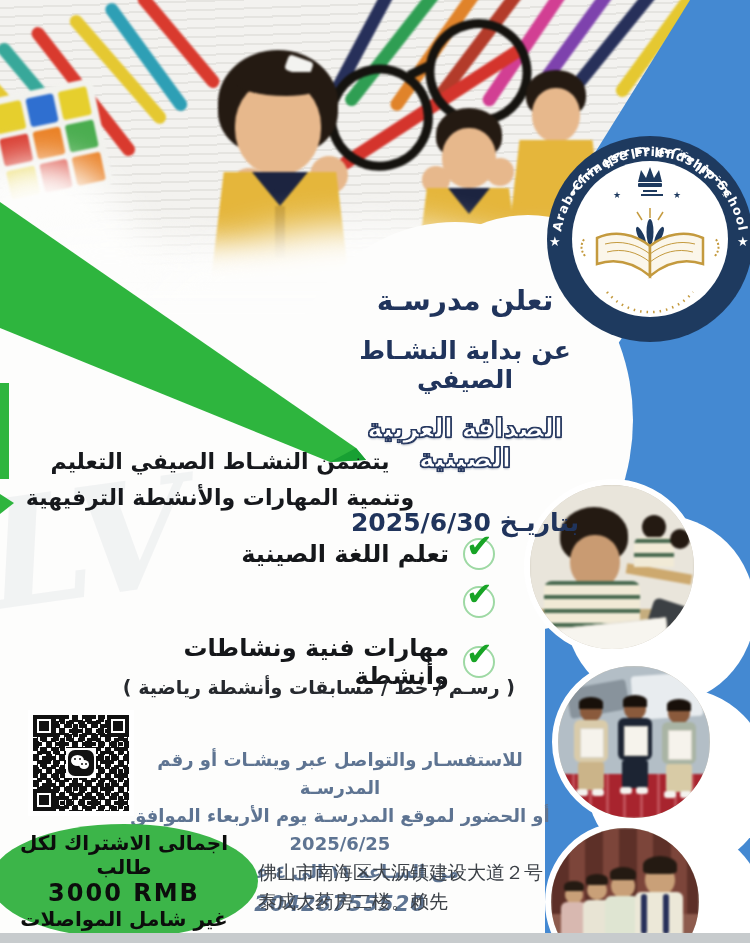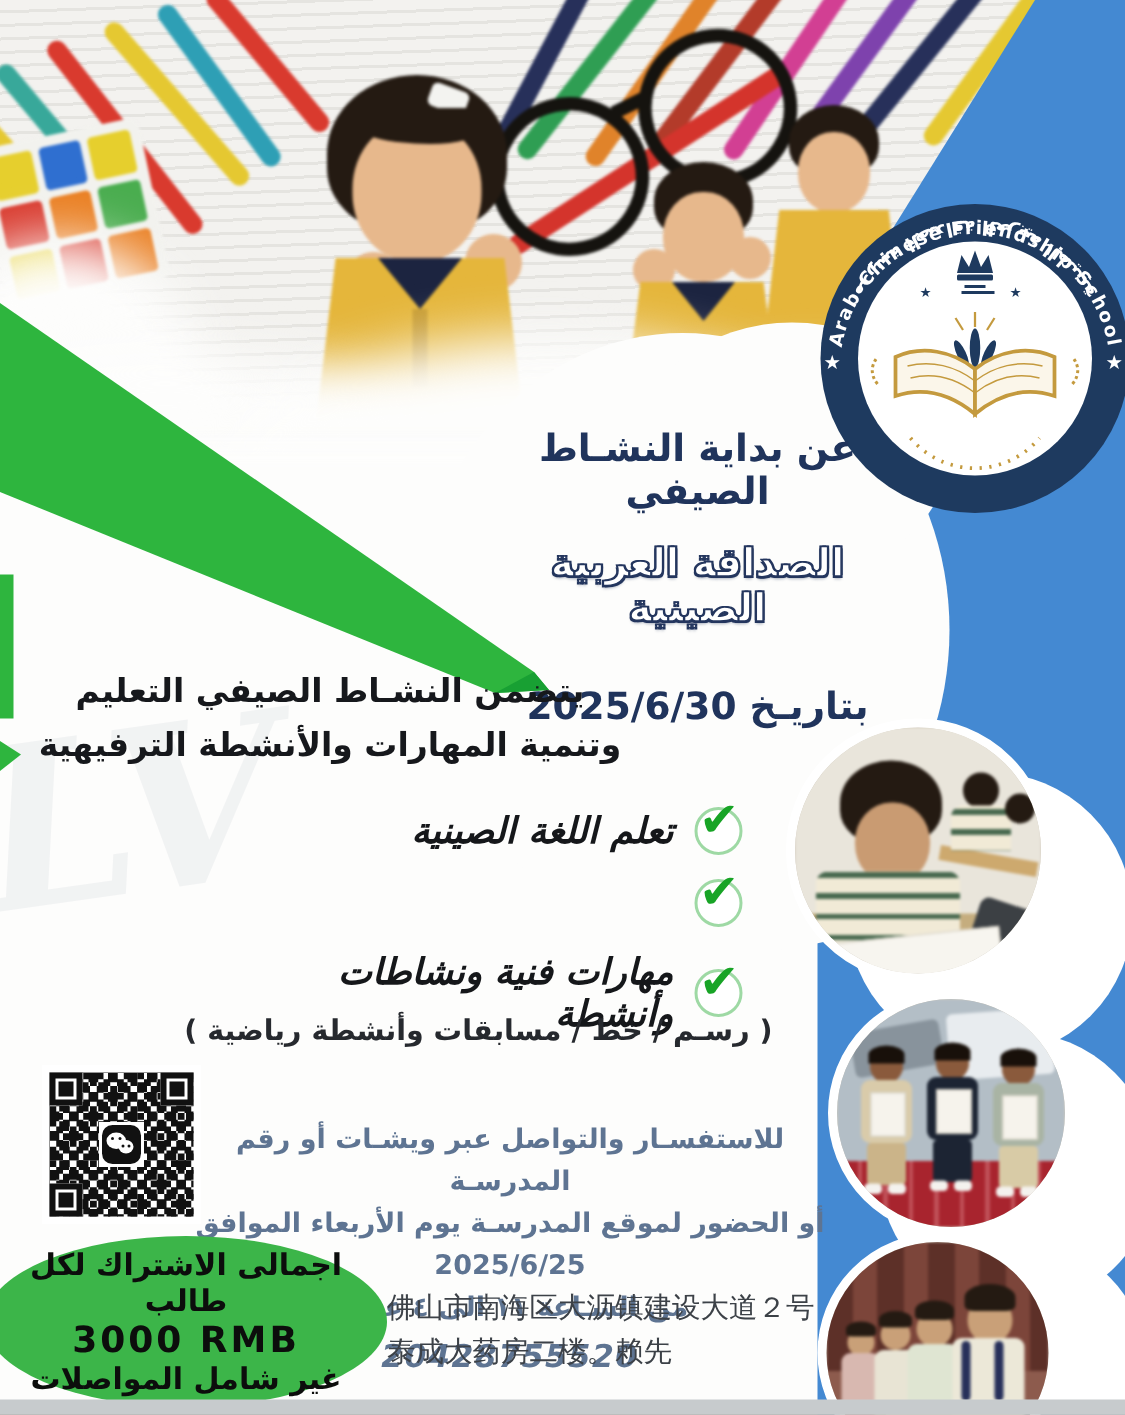--- a/index.html
+++ b/index.html
@@ -94,21 +94,21 @@
   .an2{font-size:26px;color:#ffffff;-webkit-text-stroke:1px #24365e;
        text-shadow:1px 1px 0 #24365e,-1px -1px 0 #24365e,1px -1px 0 #24365e,-1px 1px 0 #24365e,0 2px 2px rgba(20,40,80,.35);}
   .num{display:inline-block;direction:ltr;unicode-bidi:isolate;}
   .intro{position:absolute;left:15px;top:444px;width:410px;z-index:5;text-align:center;
     font-size:22px;font-weight:600;color:#16181c;line-height:1.65;}
   .checklist{position:absolute;left:150px;top:538px;width:345px;z-index:5;}
   .chk-row{display:flex;align-items:center;gap:14px;margin-bottom:16px;}
   .chk-ic{position:relative;flex:0 0 auto;width:32px;height:32px;border:2px solid #9ed9a4;border-radius:50%;
     background:#fff;box-sizing:border-box;}
   .chk-ic span{position:absolute;left:1px;top:-10px;font-size:32px;font-weight:bold;color:#18a426;line-height:1;}
-  .chk-t{font-size:24px;font-weight:600;color:#15171a;font-style:italic;}
+  .chk-t{font-size:24px;font-weight:600;color:#15171a;}
   .actnote{position:absolute;left:95px;top:676px;width:420px;z-index:5;text-align:right;
     font-size:19px;font-weight:700;color:#26292e;}
   .contact{position:absolute;left:130px;top:746px;width:420px;z-index:5;text-align:center;
     font-size:18px;font-weight:700;color:#5e7492;line-height:1.55;}
   .cdate{}
   .phone{font-size:21px;font-style:italic;font-weight:bold;letter-spacing:1px;margin-top:3px;}
   .address{position:absolute;left:258px;top:858px;width:300px;z-index:5;text-align:left;
     font-size:19px;color:#3c4147;line-height:1.5;}
   .price{position:absolute;left:-10px;top:824px;width:268px;height:114px;z-index:5;background:#3cb549;
     border-radius:50%;display:flex;flex-direction:column;align-items:center;justify-content:center;
@@ -271,20 +271,21 @@
       <path d="M105,142 C122,128 140,124 158,130 L158,104 C140,96 120,100 105,112 Z" fill="#fbf6ea" stroke="#c49a3e" stroke-width="2.5"></path>
       <path d="M105,120 C92,110 76,106 60,110 M105,128 C92,118 78,114 62,118" fill="none" stroke="#c49a3e" stroke-width="1"></path>
       <path d="M105,120 C118,110 134,106 150,110 M105,128 C118,118 132,114 148,118" fill="none" stroke="#c49a3e" stroke-width="1"></path>
     </g>
     <path d="M40,122 q-7,-9 0,-18" fill="none" stroke="#c49a3e" stroke-width="2" stroke-dasharray="2,2"></path>
     <path d="M170,122 q7,-9 0,-18" fill="none" stroke="#c49a3e" stroke-width="2" stroke-dasharray="2,2"></path>
     <path d="M62,158 A56,56 0 0 0 148,158" fill="none" stroke="#c49a3e" stroke-width="2.5" stroke-dasharray="1.5,5"></path>
   </svg>
 
   <div class="announce" dir="rtl">
+    <div class="an-l an1">تعلن مدرسـة</div>
     <div class="an-l an3">عن بداية النشـاط الصيفي</div>
     <div class="an-l an2">الصداقة العربية الصينية</div>
     <div class="an-l an4">
       <span>بتاريـخ</span>
       <span class="num">2025/6/30</span>
     </div>
   </div>
 
   <div class="intro" dir="rtl">
     <div>يتضمن النشـاط الصيفي التعليم</div>

